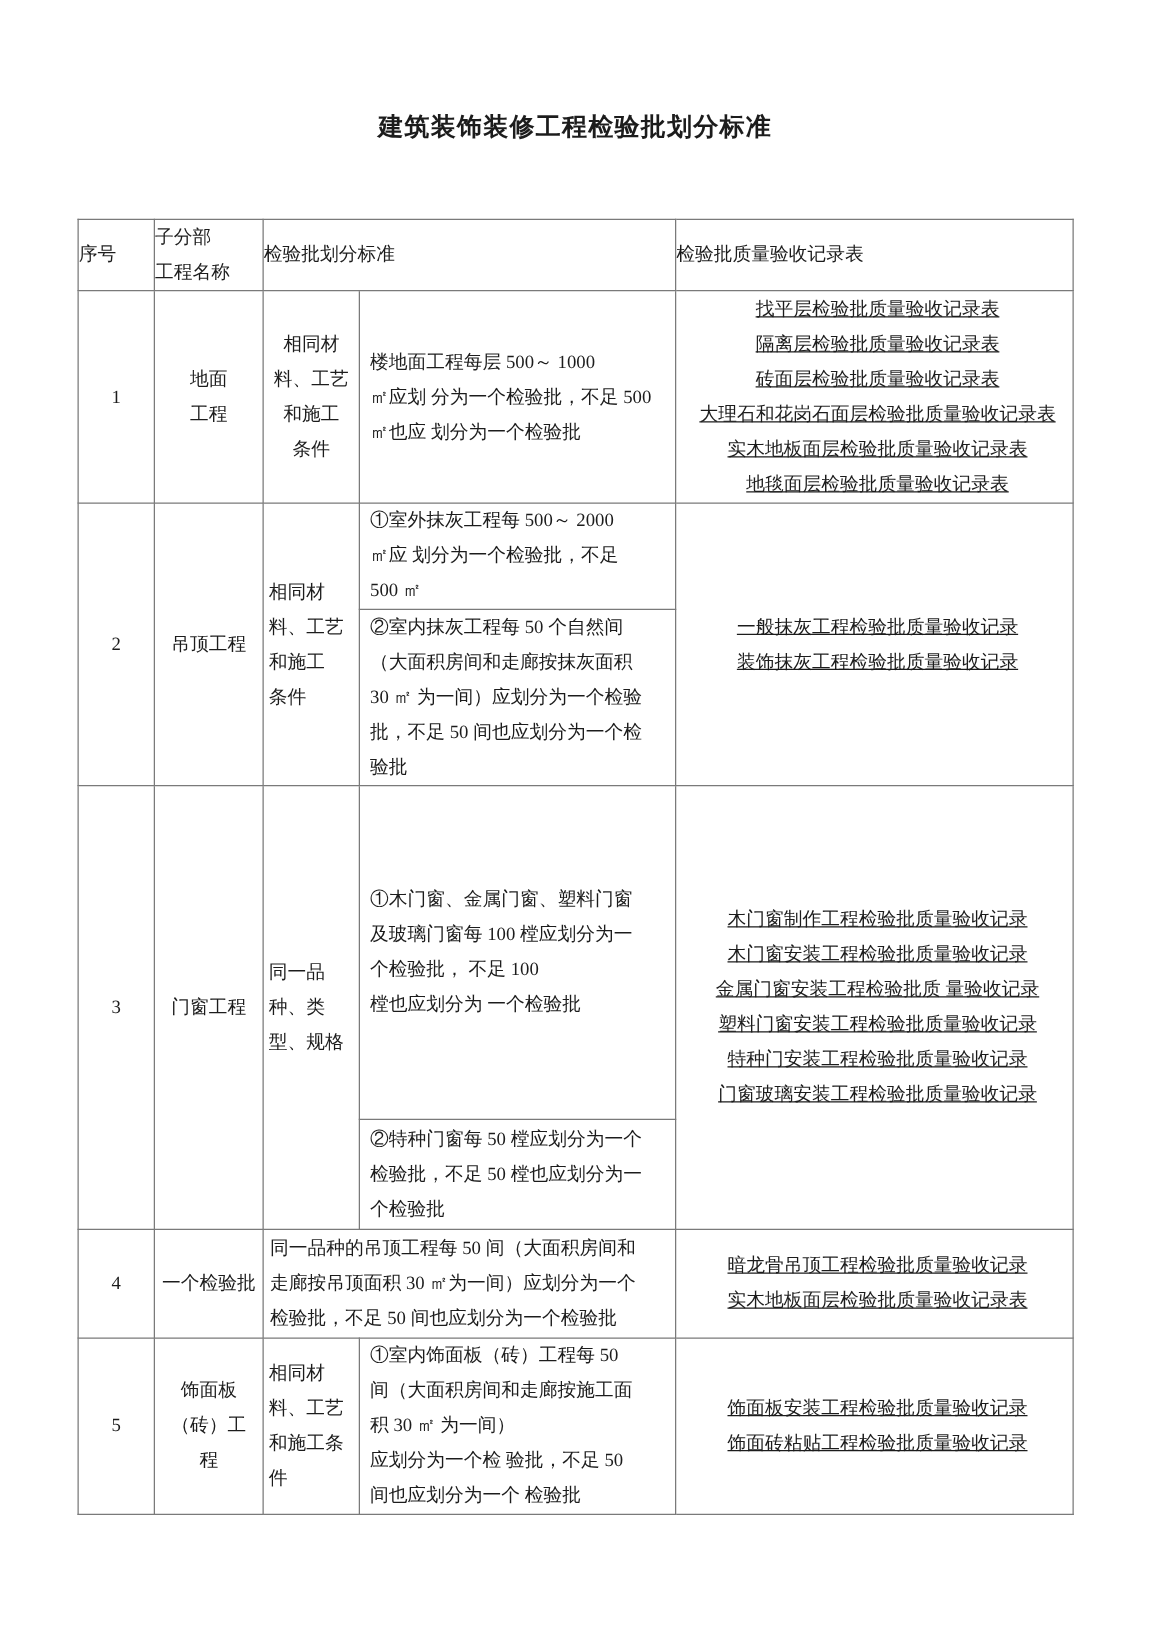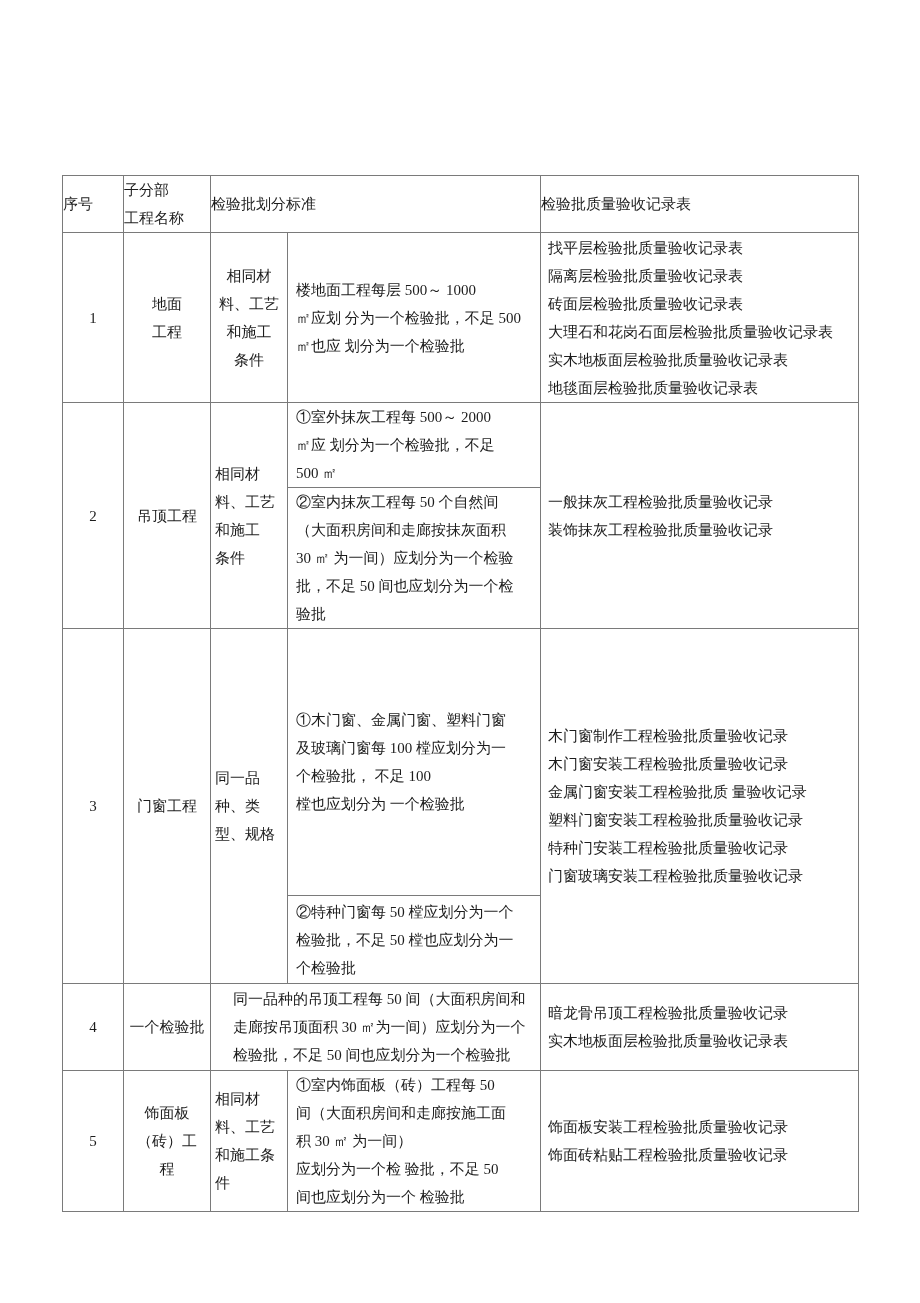--- a/index.html
+++ b/index.html
@@ -27,38 +27,39 @@
     border:1px solid #7a7a7a;
     font-size:15px;
     line-height:28px;
     vertical-align:middle;
     overflow:hidden;
   }
   .pre { white-space:pre-line; }
   .c-center { text-align:center; }
   .c-left { text-align:left; padding-left:4px; }
   .cell-standard { text-align:left; padding-left:8px; padding-right:4px; }
-  .cell-records { text-align:left; padding-left:7px; padding-right:2px; }
-  .cell-merged-standard { text-align:left; padding-left:22px; padding-right:4px; }
+  .cell-records { text-align:center; padding-left:7px; padding-right:2px;text-decoration:underline; }
+  .cell-merged-standard { text-align:left; padding-left:5px; padding-right:4px; }
   .std-tail { padding-right:10px; }
   .hdr { line-height:25px; }
   .h50  { height:50px; }
   .h170 { height:170px; }
   .h85  { height:85px; }
   .h140 { height:140px; }
   .h267 { height:267px; }
   .h88  { height:88px; }
   .h87  { height:87px; }
   .h131 { height:131px; }
 </style>
 </head>
 <body>
 
 <div class="page">
 
+  <div class="doc-title">建筑装饰装修工程检验批划分标准</div>
 
   <table class="std-table">
     <colgroup>
       <col style="width:61px">
       <col style="width:87px">
       <col style="width:77px">
       <col style="width:253px">
       <col style="width:318px">
     </colgroup>
 

